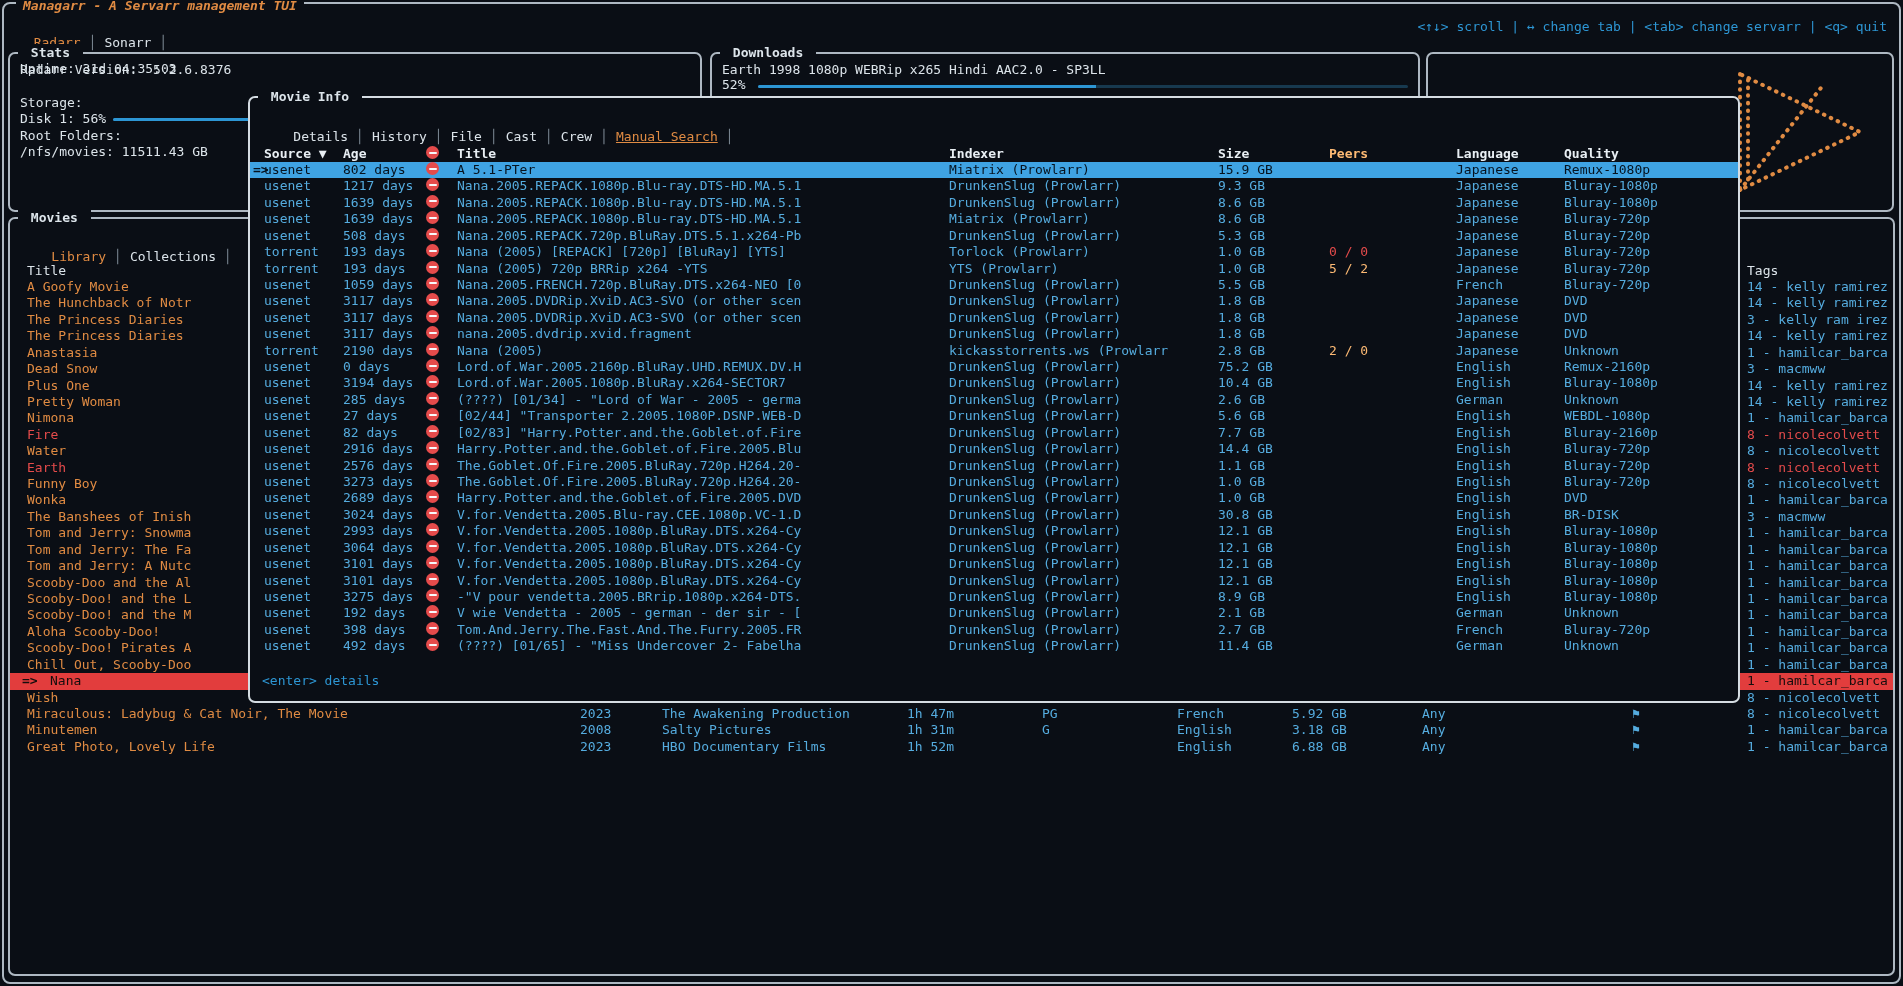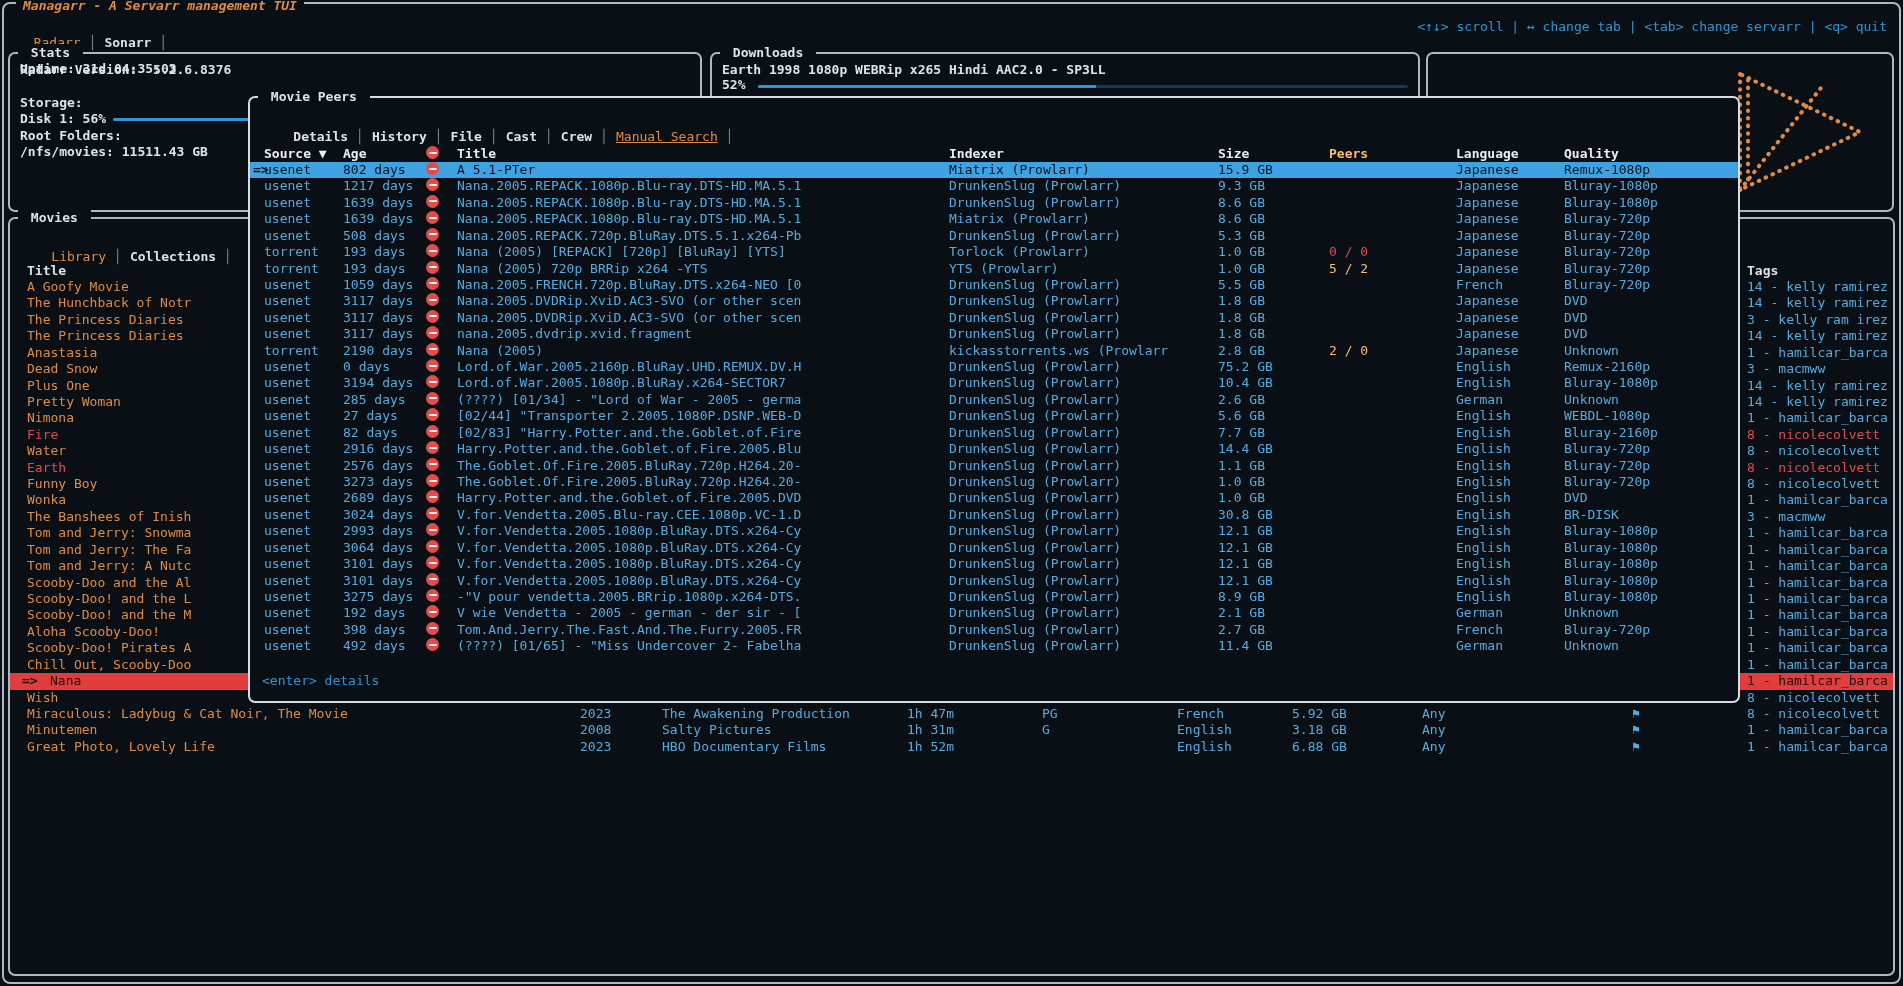--- a/index.html
+++ b/index.html
@@ -19,21 +19,21 @@
   }
   *{margin:0;padding:0;box-sizing:border-box}
   html,body{background:#05080d}
   body{
     position:relative;width:1903px;height:986px;overflow:hidden;
     font-family:"DejaVu Sans Mono","DejaVu Sans",monospace;
     font-size:13px;color:var(--white);background:var(--bg);
   }
   .app-frame{position:absolute;inset:2px;border:2px solid var(--border);border-radius:8px;pointer-events:none}
   .line{position:absolute;white-space:pre;height:var(--rh);line-height:var(--rh)}
-  .bold{font-weight:bold}
+  .bold{font-weight:normal}
   .blue{color:var(--kblue)}
   .app-title{position:absolute;left:16px;top:-3px;background:var(--bg);padding:0 7px;color:var(--orange);font-style:italic;font-weight:bold;line-height:18px;z-index:2}
 
   .panel{position:absolute;background:var(--bg);border:2px solid var(--border);border-radius:7px}
   .ptitle{position:absolute;top:-10px;left:8px;background:var(--bg);padding:0 5px;font-weight:bold;color:var(--white);line-height:17px;white-space:pre}
 
   
   .tabbar{position:absolute;white-space:pre;line-height:var(--rh);height:var(--rh)}
   .tab .tlabel{color:var(--white)}
   .tab.selected .tlabel{color:var(--orange);font-weight:normal}
@@ -503,21 +503,21 @@
         <span class="m-size">6.88 GB</span>
         <span class="m-profile">Any</span>
         <span class="m-monitor">⚑</span>
         <span class="m-tags">1 - hamilcar_barca</span>
       </div>
   </div>
 
 </div>
 
 <div class="modal">
-  <div class="ptitle"> Movie Peers </div>
+  <div class="ptitle"> Movie Info </div>
 
   <div class="tabbar" style="left:12px;top:15px">
     <span class="tab"><span class="tlabel bold">Details</span><span class="tsep">│</span></span><span class="tab"><span class="tlabel bold">History</span><span class="tsep">│</span></span><span class="tab"><span class="tlabel bold">File</span><span class="tsep">│</span></span><span class="tab"><span class="tlabel bold">Cast</span><span class="tsep">│</span></span><span class="tab"><span class="tlabel bold">Crew</span><span class="tsep">│</span></span><span class="tab selected"><span class="tlabel bold">Manual Search</span><span class="tsep">│</span></span>
   </div>
 
 
   <div class="xhead" style="left:0;right:0;top:48px">
     <span class="r-source">Source ▼</span>
     <span class="r-age">Age</span>
     <span class="r-block"></span>

